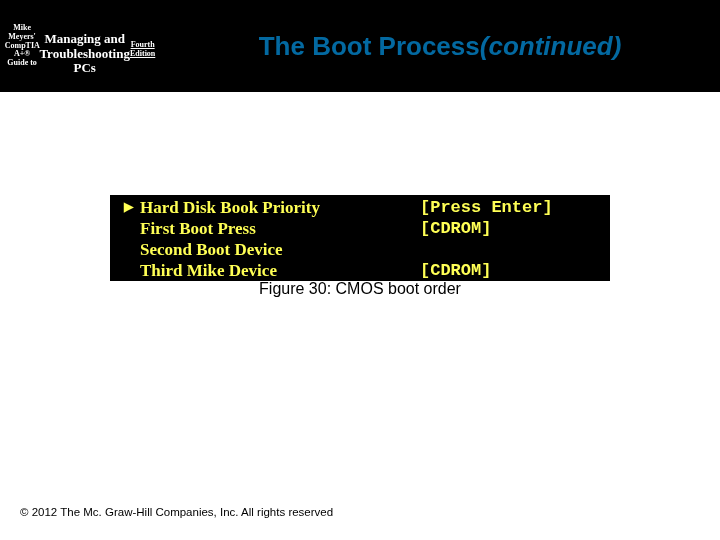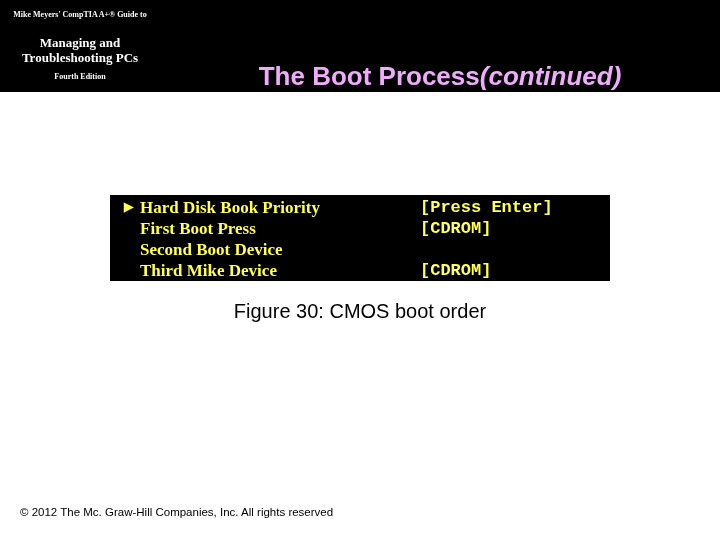--- a/index.html
+++ b/index.html
@@ -14,21 +14,21 @@
   .header {
     background: #000000;
     width: 100%;
     height: 92px;
     display: flex;
     align-items: stretch;
   }
   .header-left {
     width: 160px;
     display: flex;
-    flex-direction: column;
+    flex-direction: row;
     align-items: center;
     justify-content: center;
     color: #ffffff;
     text-align: center;
     padding: 4px 6px;
   }
   .hl-line1 {
     font-size: 8px;
     font-family: "Times New Roman", serif;
     font-weight: bold;
@@ -39,27 +39,28 @@
     font-family: "Times New Roman", serif;
     font-weight: bold;
     line-height: 1.15;
     margin-top: 16px;
   }
   .hl-line3 {
     font-size: 8px;
     font-family: "Times New Roman", serif;
     font-weight: bold;
     margin-top: 6px;
+    text-decoration: underline;
   }
   .header-title {
     flex: 1;
     display: flex;
-    align-items: flex-end;
+    align-items: center;
     justify-content: center;
-    color: #f0abfc;
+    color: #0369a1;
     font-family: Verdana, Geneva, sans-serif;
     font-weight: bold;
     font-size: 26px;
   }
   .header-title em {
   }
   .cmos-block {
     position: absolute;
     top: 195px;
     left: 110px;
@@ -84,25 +85,25 @@
   }
   .cmos-label {
     width: 280px;
     font-family: Liberation Serif, serif;
   }
   .cmos-value {
     flex: 1;
   }
   .figure-caption {
     position: absolute;
-    top: 300px;
+    top: 280px;
     left: 0;
     width: 100%;
     text-align: center;
-    font-size: 20px;
+    font-size: 16px;
     font-family: Arial, sans-serif;
   }
   .copyright {
     position: absolute;
     bottom: 22px;
     left: 20px;
     font-size: 11.5px;
     font-family: Arial, sans-serif;
     color: #000000;
     text-align: center;

